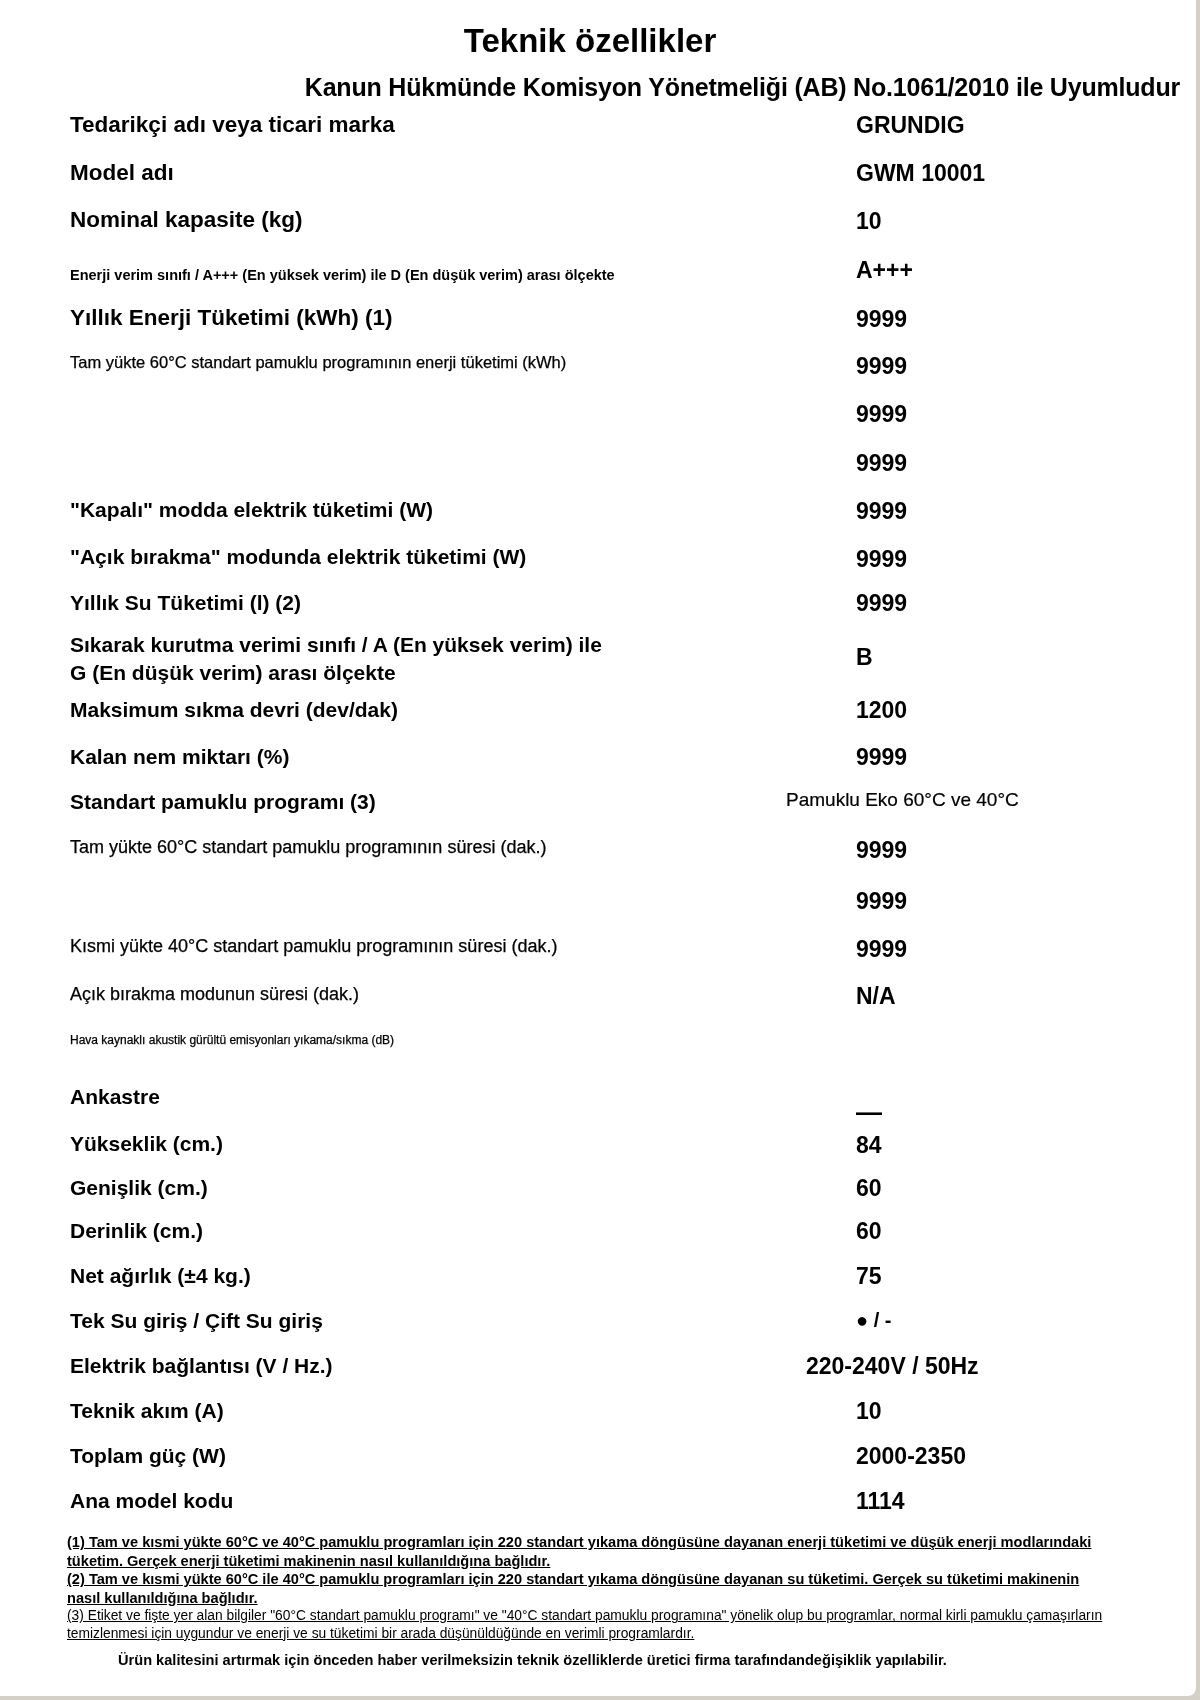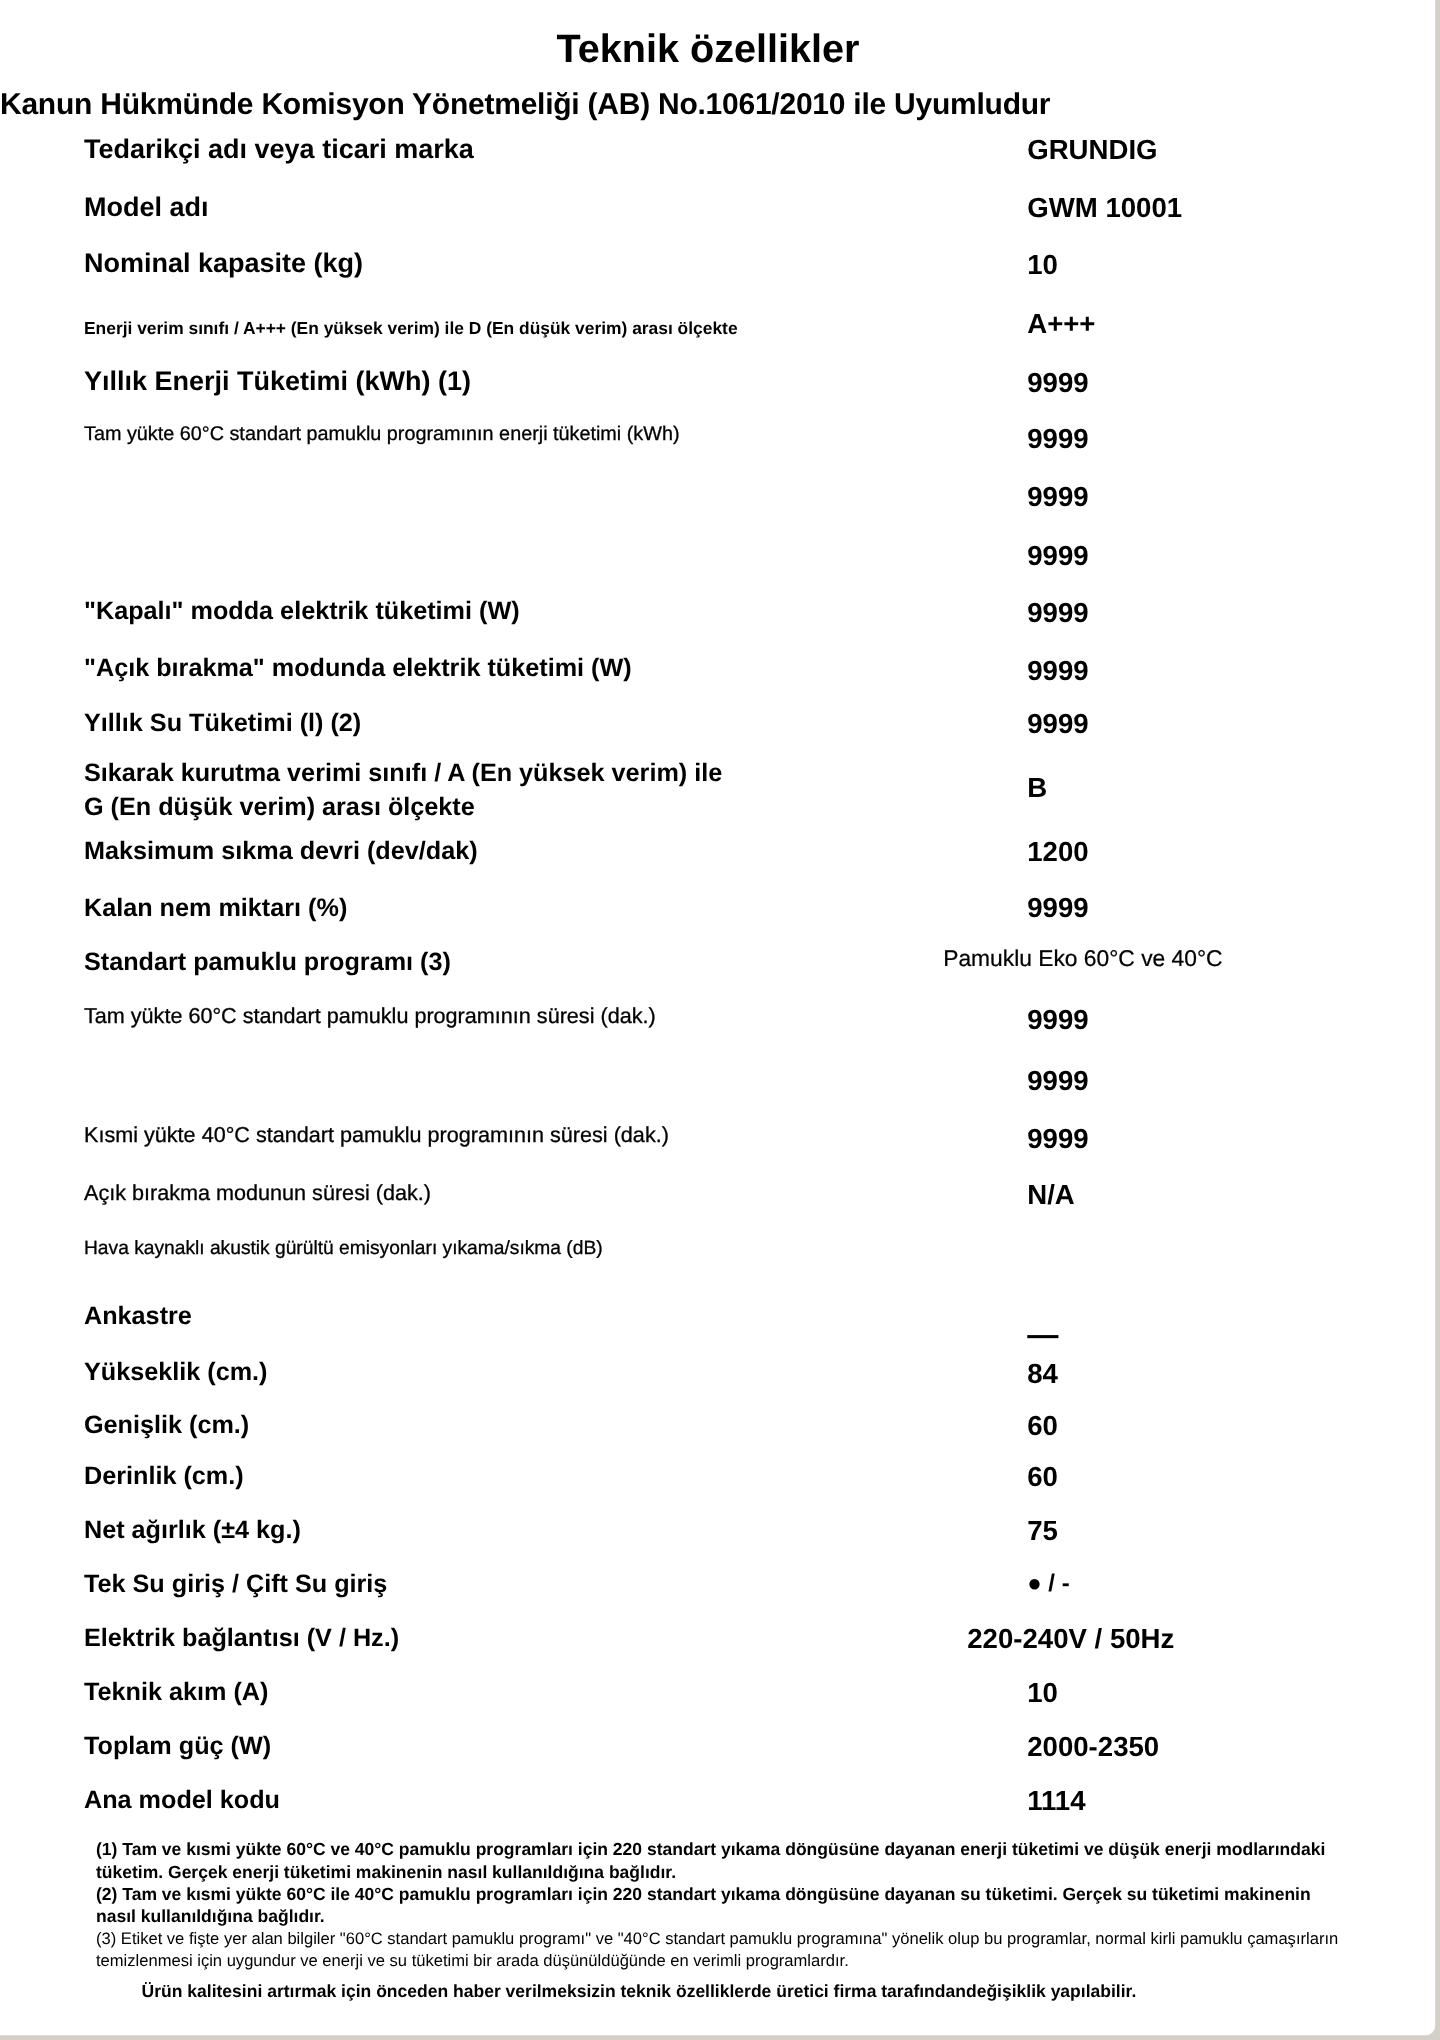--- a/index.html
+++ b/index.html
@@ -8,31 +8,31 @@
     background: #d4d0c8;
     font-family: "Liberation Sans", "DejaVu Sans", sans-serif;
     color: #000;
   }
   .page {
     position: absolute; left: 0; top: 0; width: 1196px; height: 1696px;
     background: #fff; border-bottom-right-radius: 8px;
   }
   .abs { position: absolute; white-space: nowrap; }
   .title { left: 0; width: 1180px; text-align: center; top: 22px; font-size: 33px; font-weight: bold; }
-  .subtitle { left: 0; width: 1180px; text-align: left; top: 73px; font-size: 25px; font-weight: bold; letter-spacing: -0.2px; }
+  .subtitle { left: 0; width: 1180px; text-align: right; top: 73px; font-size: 25px; font-weight: bold; letter-spacing: -0.2px; }
   .label { left: 70px; transform: translateY(-50%); line-height: 1.15; }
   .label.big { font-size: 22.5px; font-weight: bold; }
   .label.med { font-size: 21px; font-weight: bold; }
   .label.small { font-size: 16.5px; font-weight: 500; -webkit-text-stroke: 0.25px #000; }
   .label.tiny { font-size: 14.5px; font-weight: bold; }
   .label.wrap2 { white-space: normal; width: 700px; }
   .value { left: 856px; width: 200px; transform: translateY(-50%); font-size: 23px; font-weight: bold; }
   .value.std { font-size: 19px; font-weight: normal; width: 340px; left: 786px; -webkit-text-stroke: 0.2px #000; }
   .value.dash { font-size: 26px; }
-  .notes { left: 80px; width: 1040px; white-space: normal; font-size: 14.6px; line-height: 18.6px; }
+  .notes { left: 67px; width: 1040px; white-space: normal; font-size: 14.6px; line-height: 18.6px; text-decoration: underline; }
   .notes .n { font-weight: bold; }
   .notes .n3 { font-weight: normal; font-size: 13.8px; line-height: 17.5px; }
   .final { left: 70px; font-size: 14.6px; font-weight: bold; margin-left: 48px; }
 </style>
 </head>
 <body>
 
 <div class="page">
 
   <div class="abs title">Teknik özellikler</div>
@@ -86,21 +86,21 @@
   <div class="abs value" style="top:850px">9999</div>
 
   <div class="abs value" style="top:901px">9999</div>
 
   <div class="abs label small" style="top:946px; font-size:18px;">Kısmi yükte 40°C standart pamuklu programının süresi (dak.)</div>
   <div class="abs value" style="top:949px">9999</div>
 
   <div class="abs label small" style="top:994px; font-size:18px;">Açık bırakma modunun süresi (dak.)</div>
   <div class="abs value" style="top:996px">N/A</div>
 
-  <div class="abs label small" style="top:1041px; font-size:16px;">Hava kaynaklı akustik gürültü emisyonları yıkama/sıkma (dB)</div>
+  <div class="abs label small" style="top:1041px; font-size:12px;">Hava kaynaklı akustik gürültü emisyonları yıkama/sıkma (dB)</div>
   <div class="abs value" style="top:1041px"></div>
 
   <div class="abs label med" style="top:1097px">Ankastre</div>
   <div class="abs value dash" style="top:1112px">—</div>
 
   <div class="abs label med" style="top:1144px">Yükseklik (cm.)</div>
   <div class="abs value" style="top:1145px">84</div>
 
   <div class="abs label med" style="top:1188px">Genişlik (cm.)</div>
   <div class="abs value" style="top:1188px">60</div>

